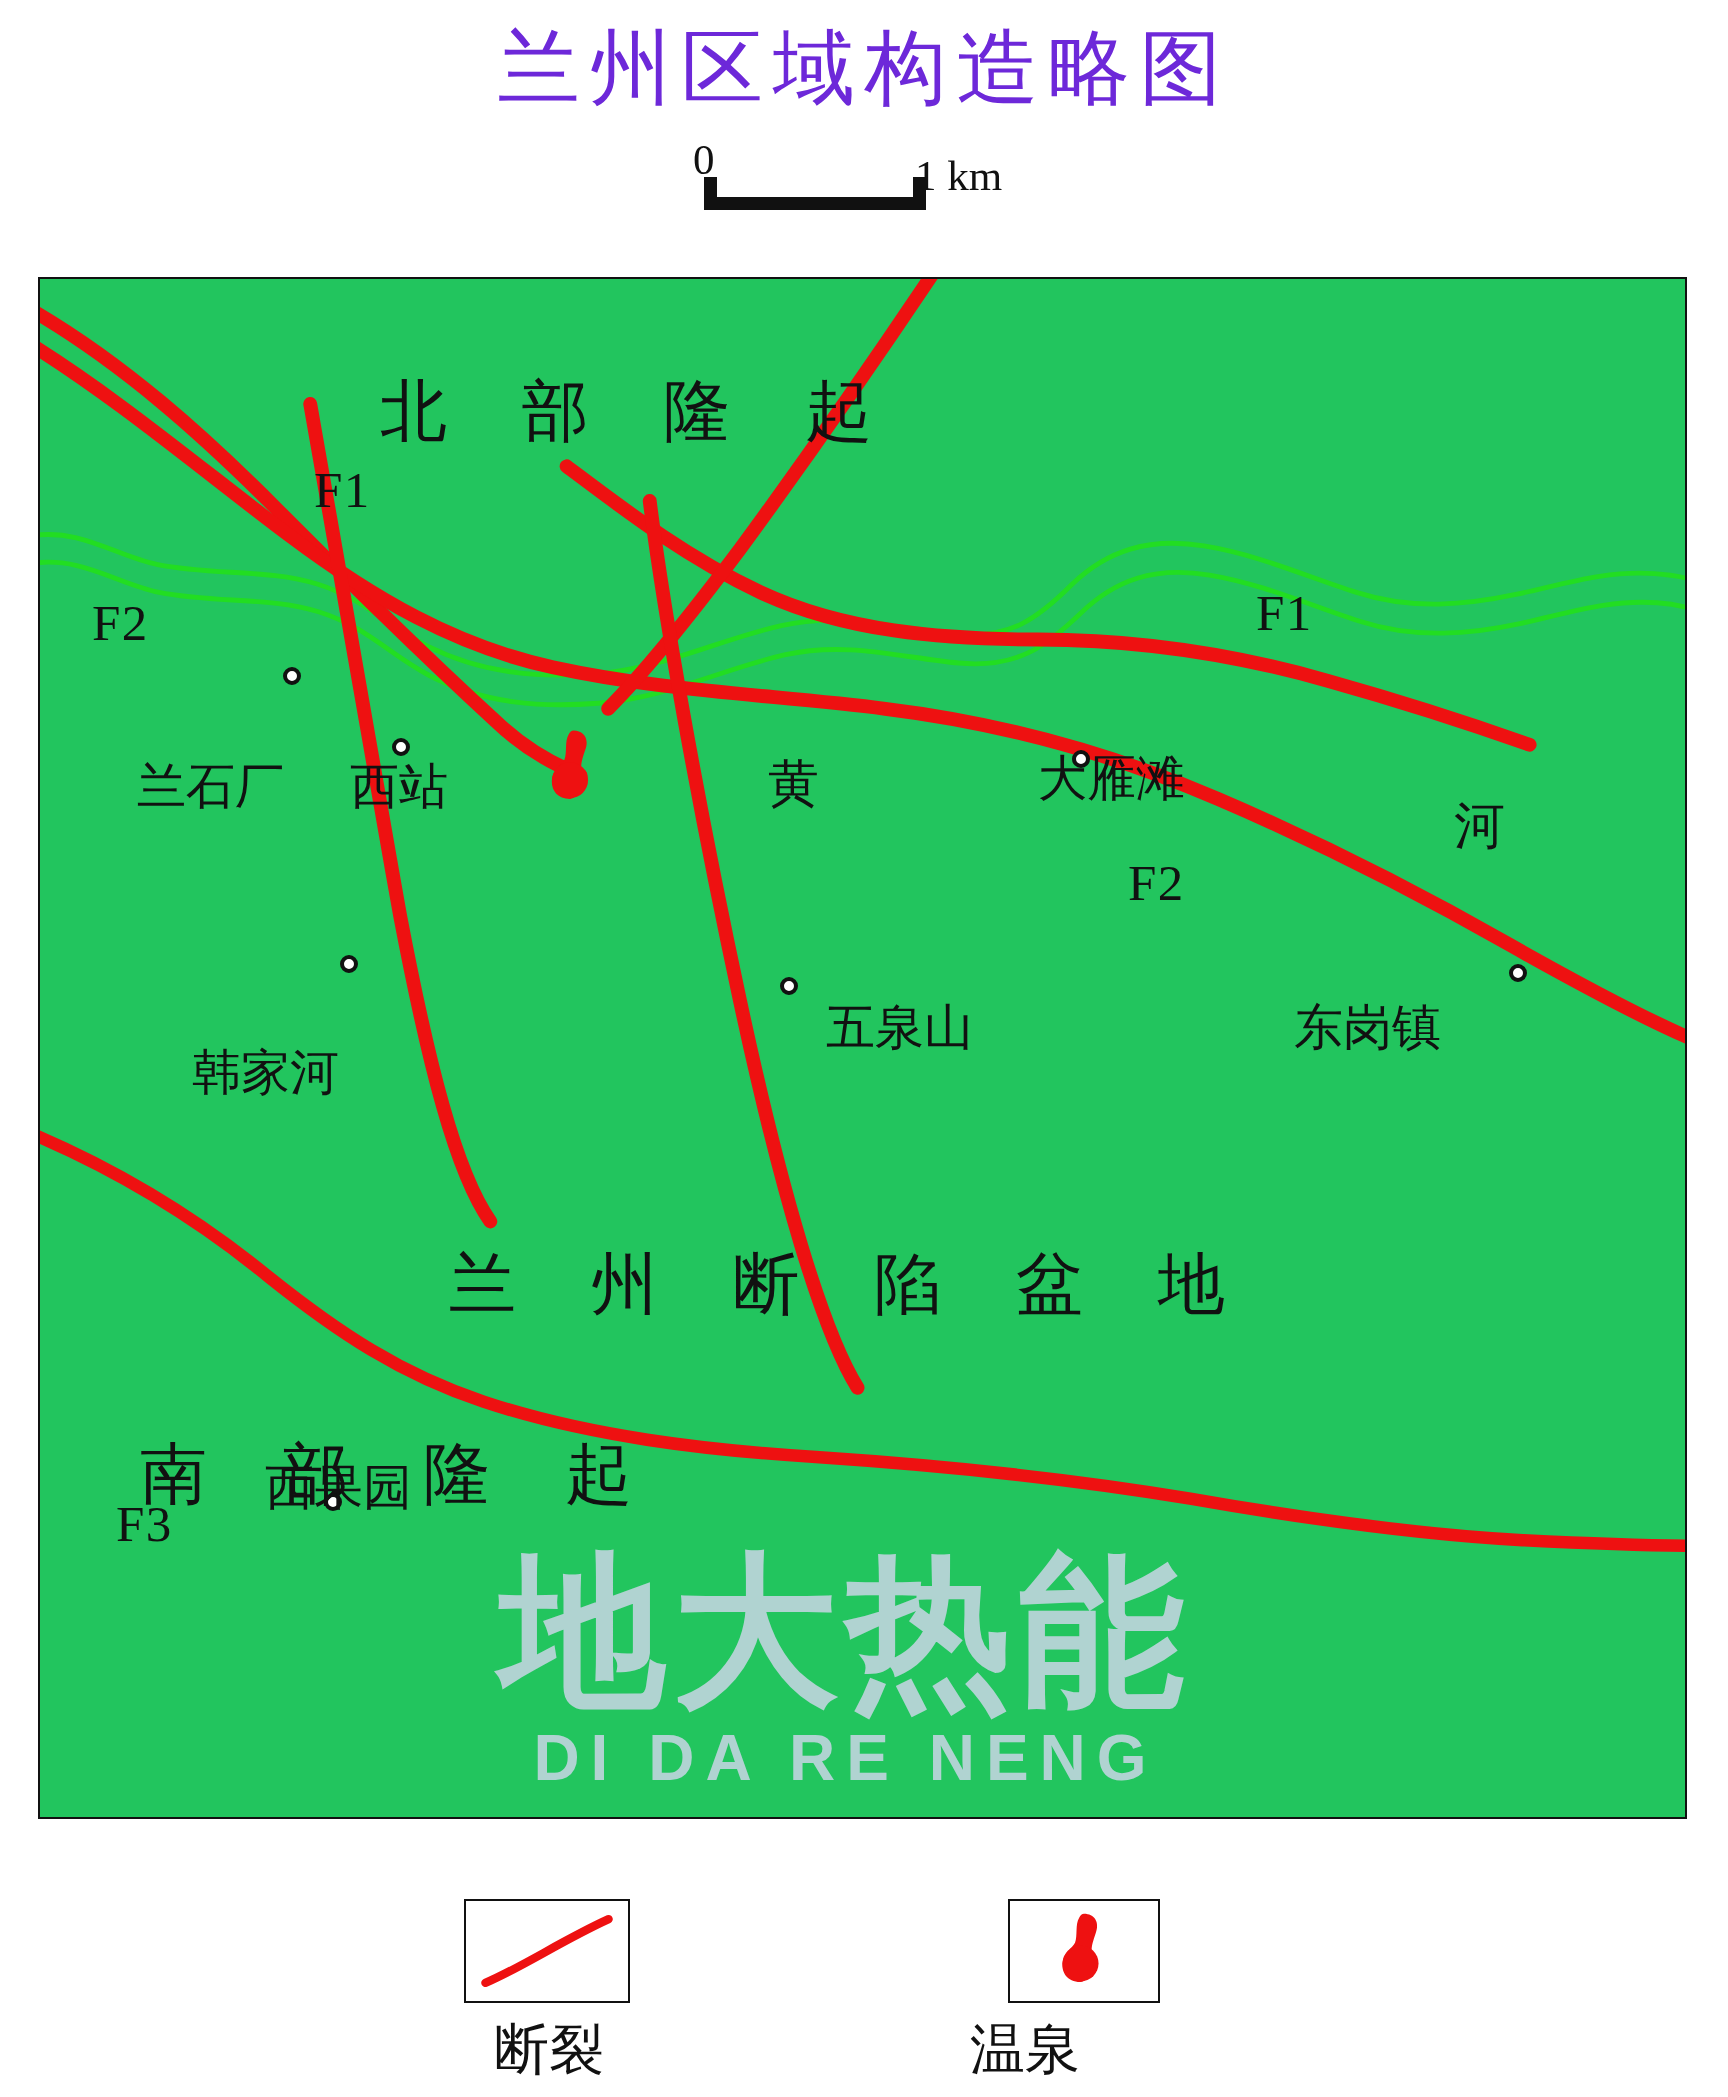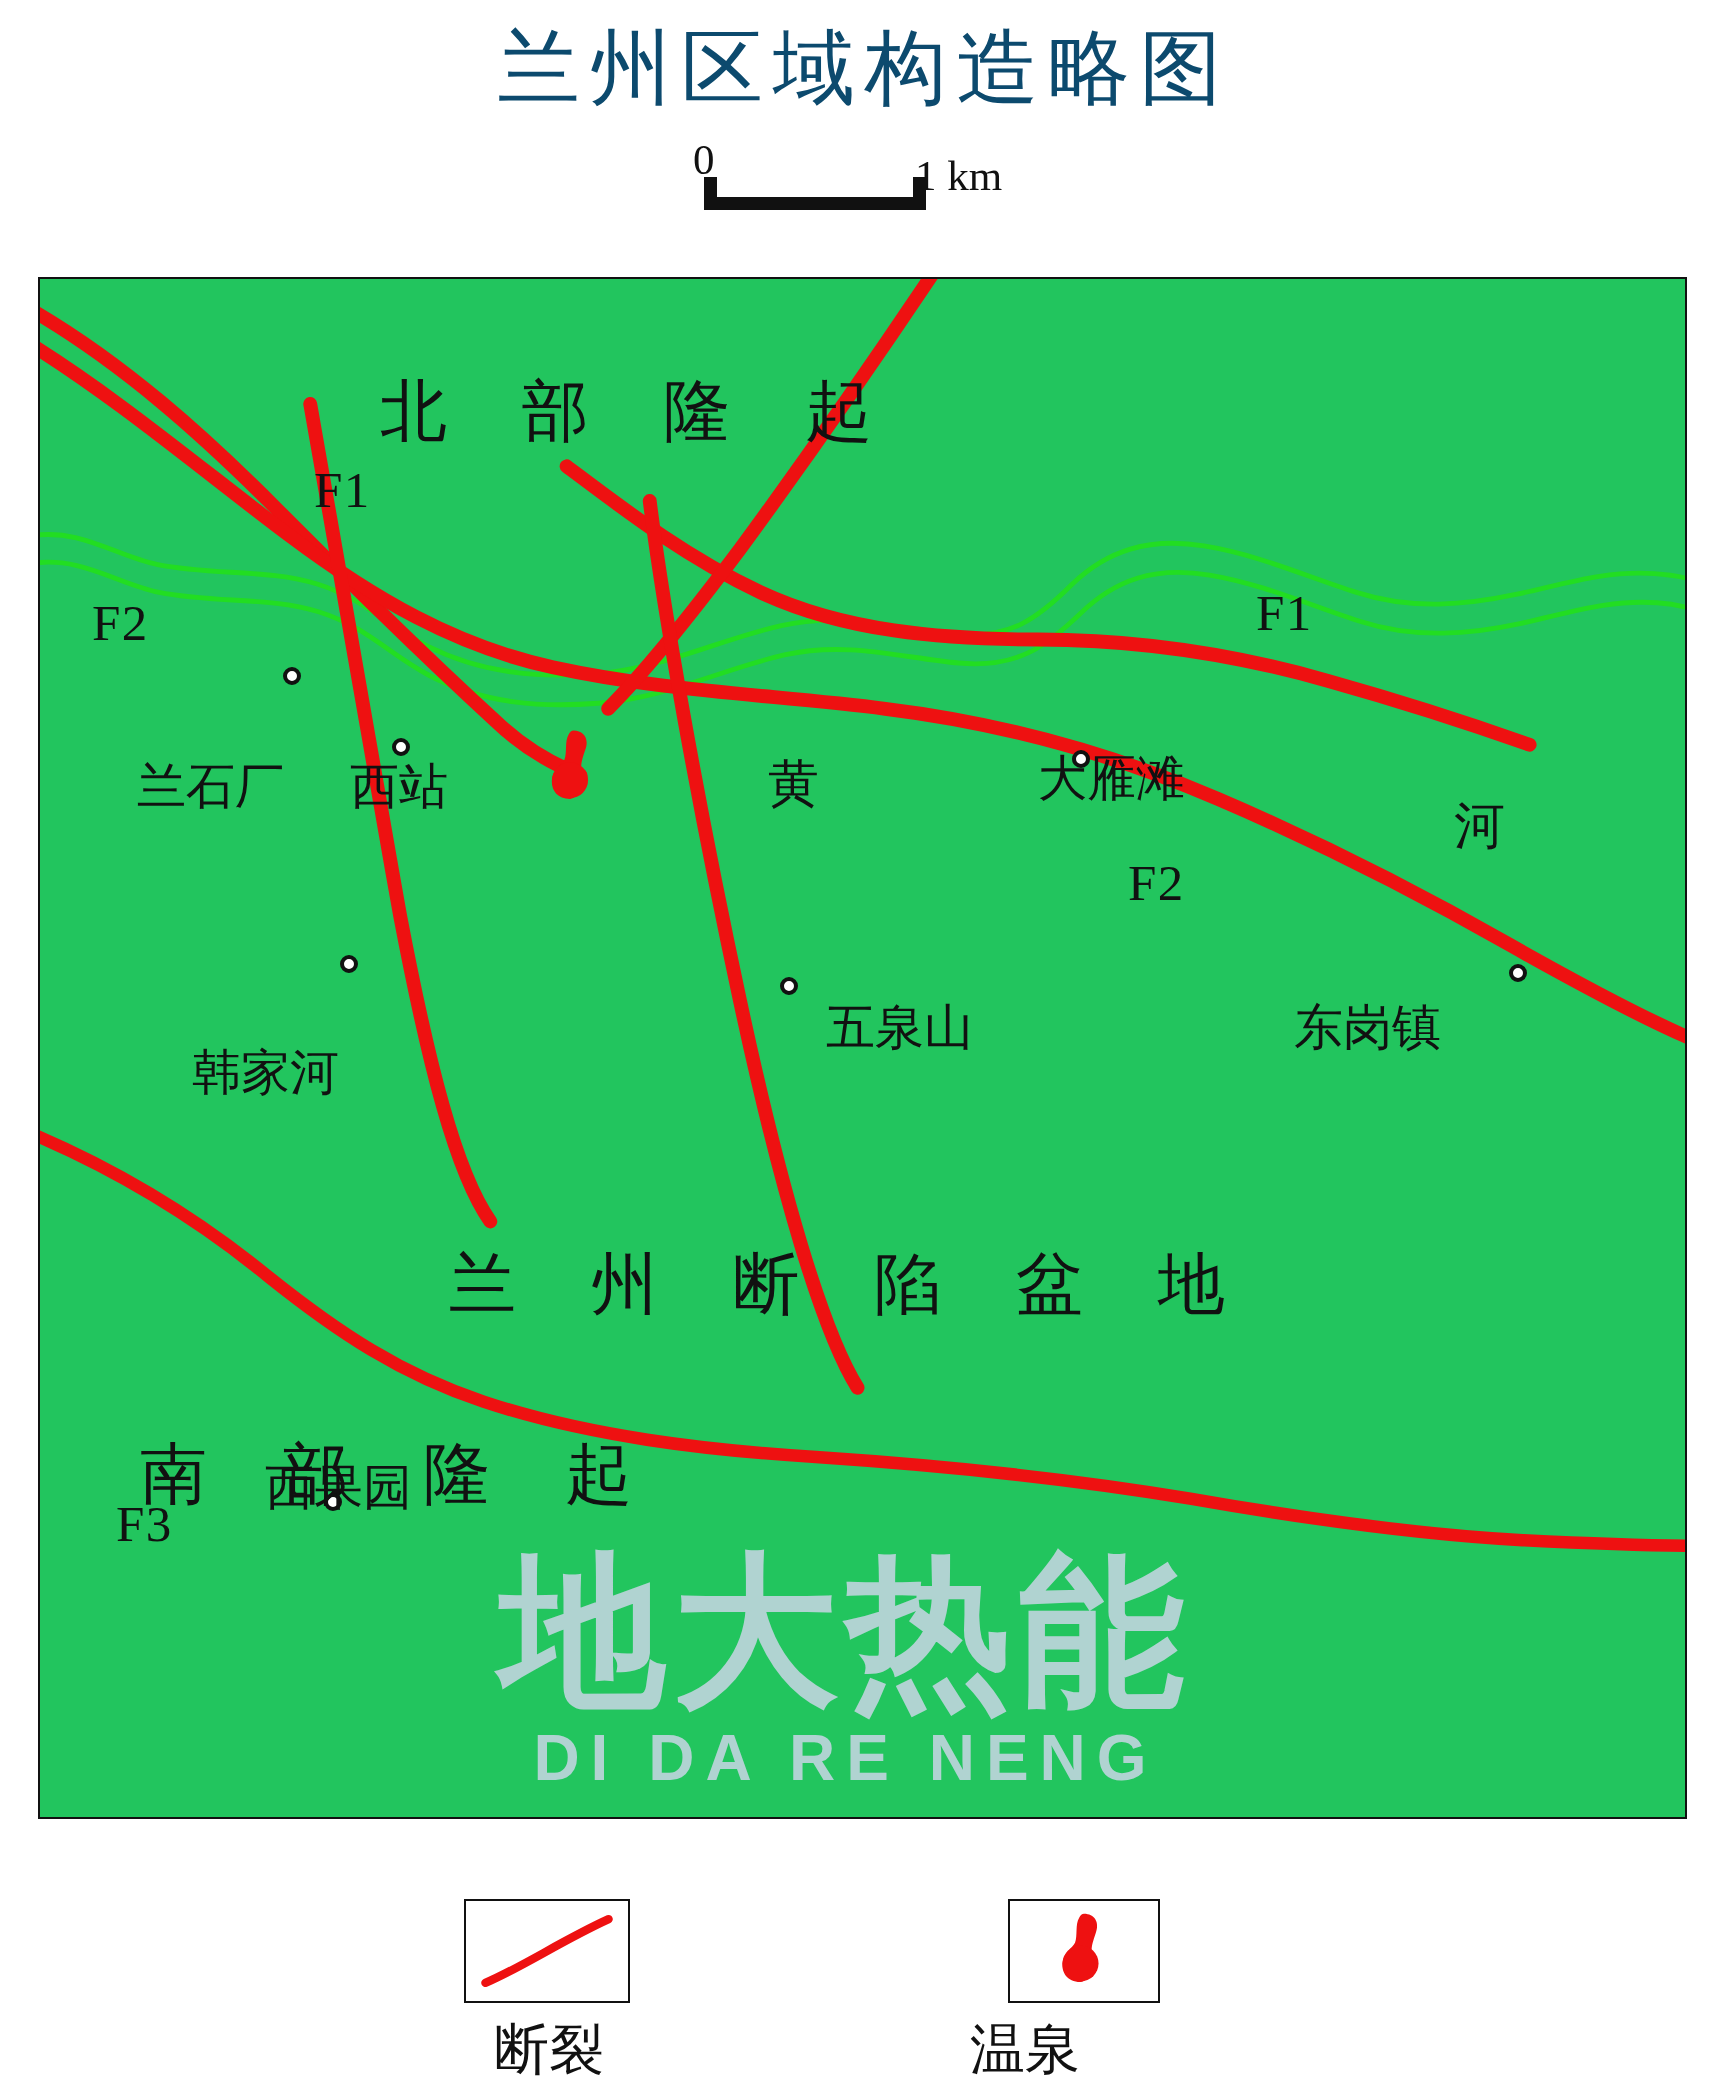--- a/index.html
+++ b/index.html
@@ -21,21 +21,21 @@
     height: 2097px;
   }
   .title {
     position: absolute;
     left: 0;
     top: 14px;
     width: 1729px;
     text-align: center;
     font-size: 82px;
     letter-spacing: 9.7px;
-    color: #0c4a6e;
+    color: #6d28d9;
     font-family: "Liberation Serif", "DejaVu Serif", serif;
   }
   
   .scalebar {
     position: absolute;
     left: 693px;
     top: 135px;
     width: 249px;
     height: 90px;
   }

